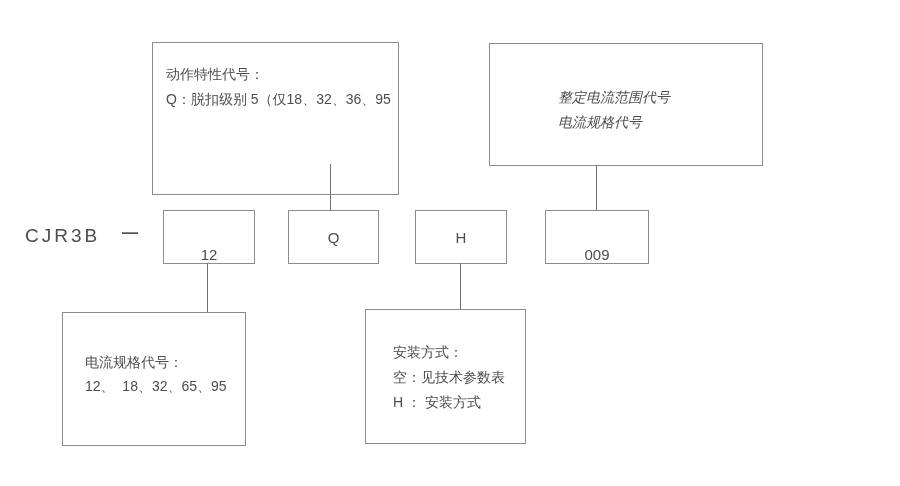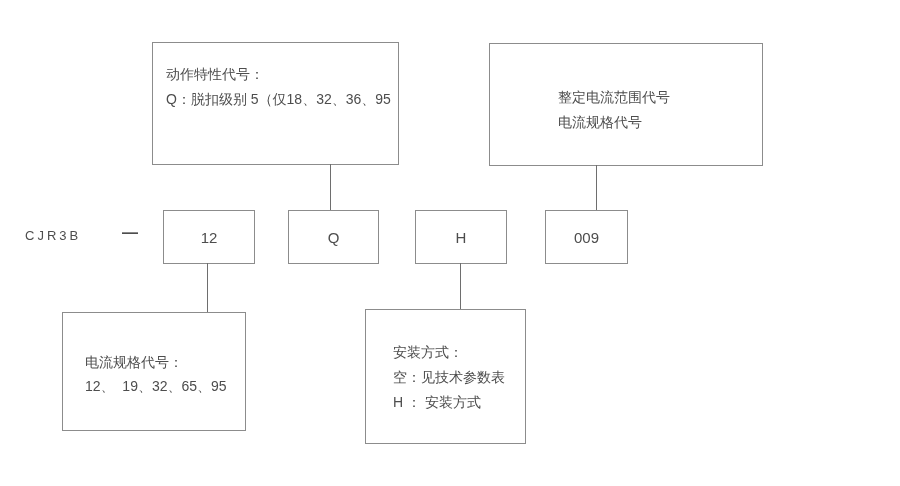--- a/index.html
+++ b/index.html
@@ -22,61 +22,61 @@
     border: 1px solid #8c8c8c;
     background: #ffffff;
   }
   .callout {
     font-size: 14px;
   }
   .ln {
     white-space: pre;
   }
   .callout-tl {
-    left: 152px; top: 42px; width: 247px; height: 123px;
+    left: 152px; top: 42px; width: 247px; height: 153px;
     padding: 19px 16px 0 13px; line-height: 25px;
   }
   .callout-tr {
     left: 489px; top: 43px; width: 274px; height: 123px;
-    padding: 41px 0 0 68px; line-height: 25px;
+    padding: 41px 0 0 68px; line-height: 25px; font-style: italic;
   }
   .callout-bl {
-    left: 62px; top: 312px; width: 184px; height: 119px;
+    left: 62px; top: 312px; width: 184px; height: 134px;
     padding: 37px 0 0 22px; line-height: 24px;
   }
   .callout-bm {
     left: 365px; top: 309px; width: 161px; height: 135px;
     padding: 30px 0 0 27px; line-height: 25px;
   }
   .code {
     top: 210px;
     height: 54px;
     display: flex;
     align-items: center;
     justify-content: center;
     font-size: 15px;
   }
-  .code-12  { left: 163px; width: 92px; }
+  .code-12  { left: 163px; width: 92px; align-items: flex-end; }
   .code-q   { left: 288px; width: 91px; }
   .code-h   { left: 415px; width: 92px; }
-  .code-009 { left: 545px; width: 83px; }
+  .code-009 { left: 545px; width: 104px; align-items: flex-end; }
   .conn {
     position: absolute;
     width: 1px;
     background: #6e6e6e;
   }
   .conn-tl { left: 330px; top: 164px; height: 46px; }
   .conn-tr { left: 596px; top: 165px; height: 45px; }
   .conn-bl { left: 207px; top: 263px; height: 49px; }
   .conn-bm { left: 460px; top: 263px; height: 46px; }
   .model-prefix {
     position: absolute;
     left: 25px;
     top: 226px;
-    font-size: 13px;
+    font-size: 19px;
     letter-spacing: 3px;
     line-height: 20px;
     text-align: right;
   }
   .model-dash {
     position: absolute;
     left: 122px;
     top: 223px;
     font-size: 16px;
     font-weight: 700;
@@ -114,21 +114,21 @@
     <span>009</span>
   </div>
 
   <div class="conn conn-tl"></div>
   <div class="conn conn-tr"></div>
   <div class="conn conn-bl"></div>
   <div class="conn conn-bm"></div>
 
   <div class="box callout callout-bl">
     <div class="ln">电流规格代号：</div>
-    <div class="ln">12、  19、32、65、95</div>
+    <div class="ln">12、  18、32、65、95</div>
   </div>
 
   <div class="box callout callout-bm">
     <div class="ln">安装方式：</div>
     <div class="ln">空：见技术参数表</div>
     <div class="ln">H ： 安装方式</div>
   </div>
 
 </div>
 

